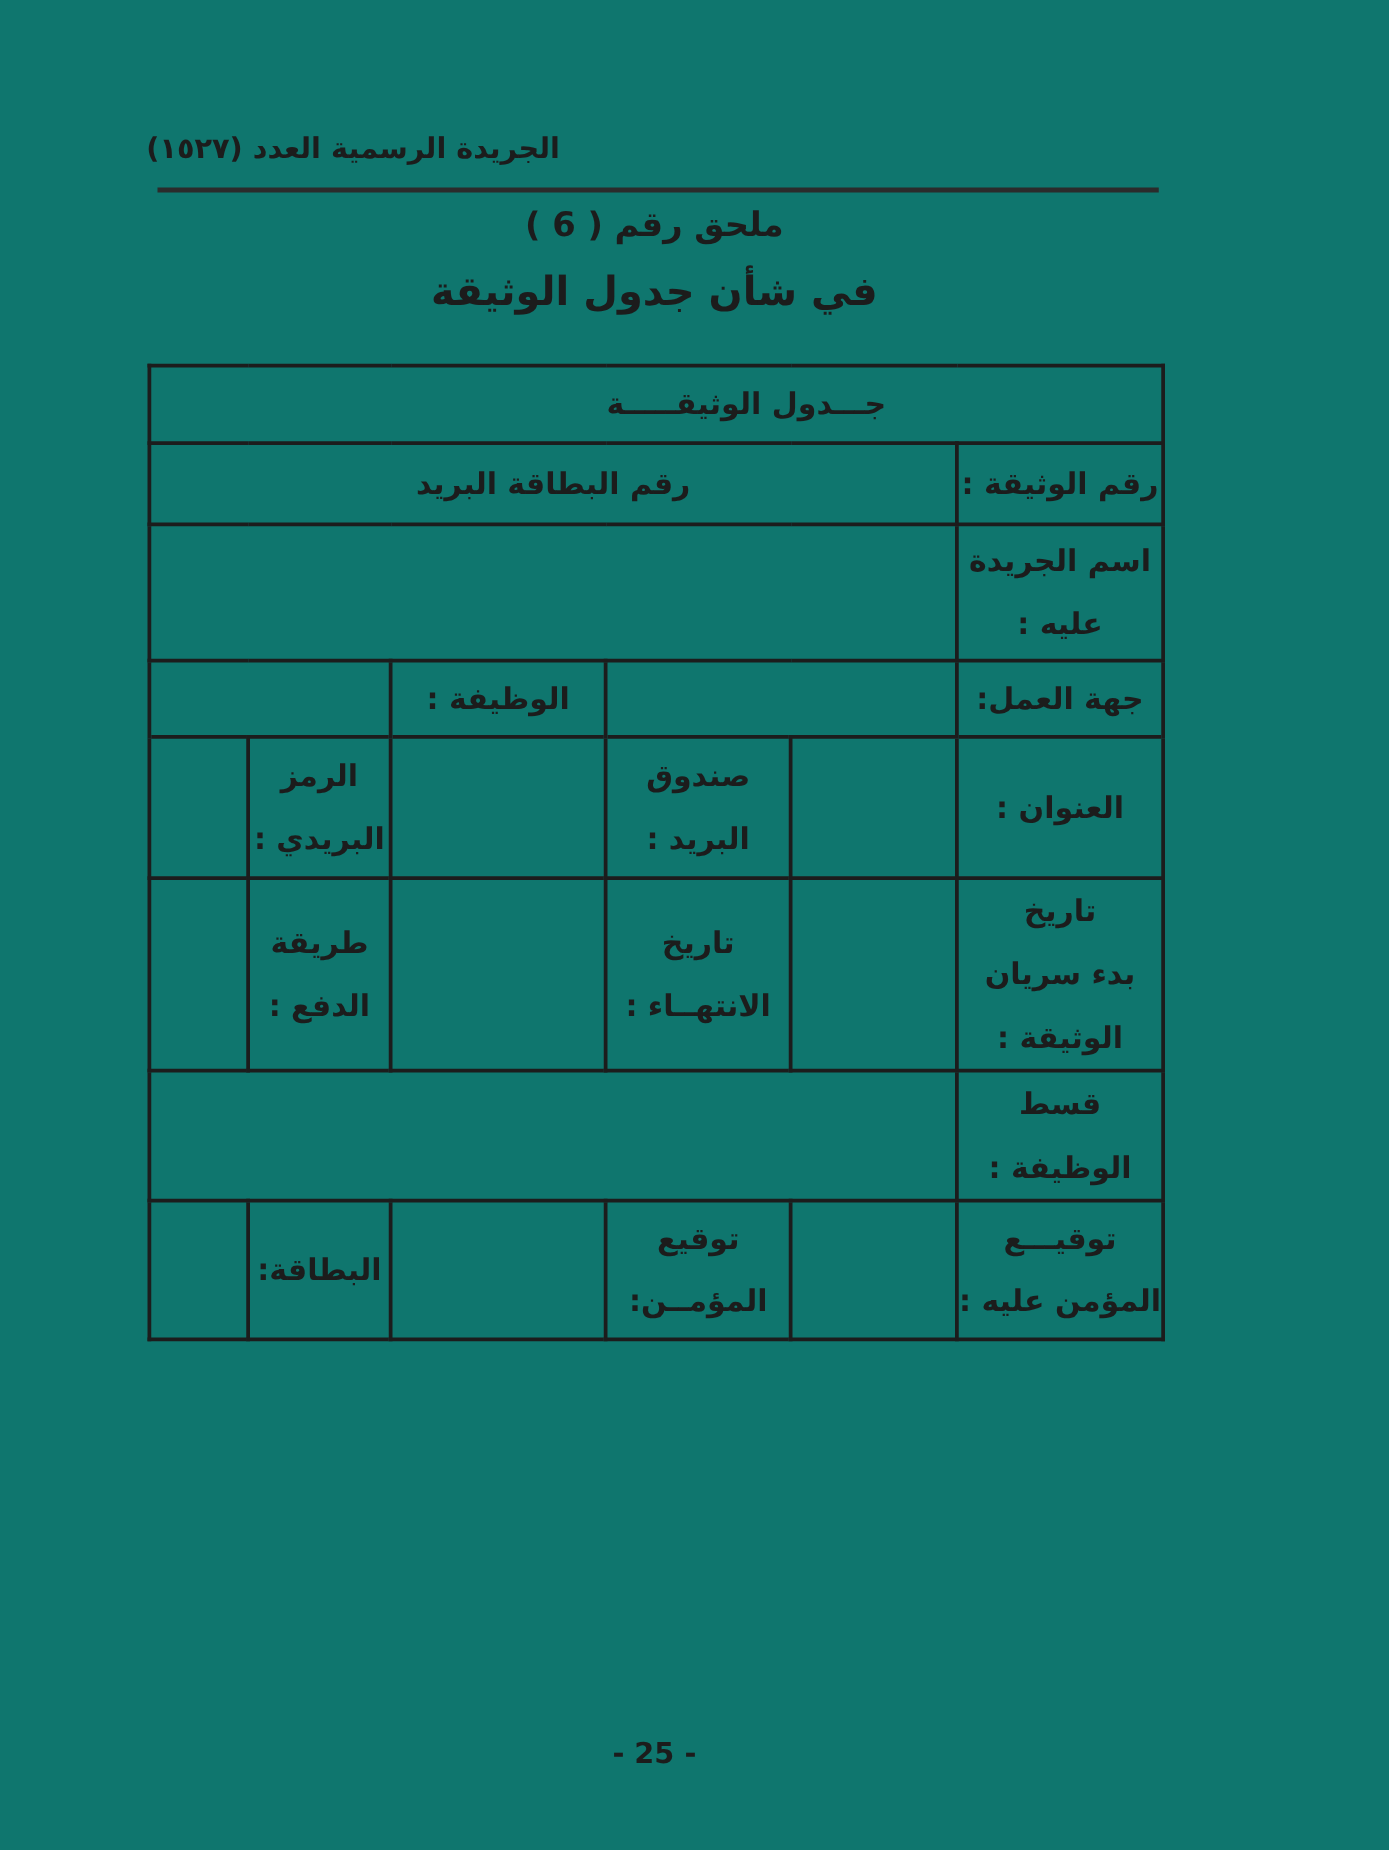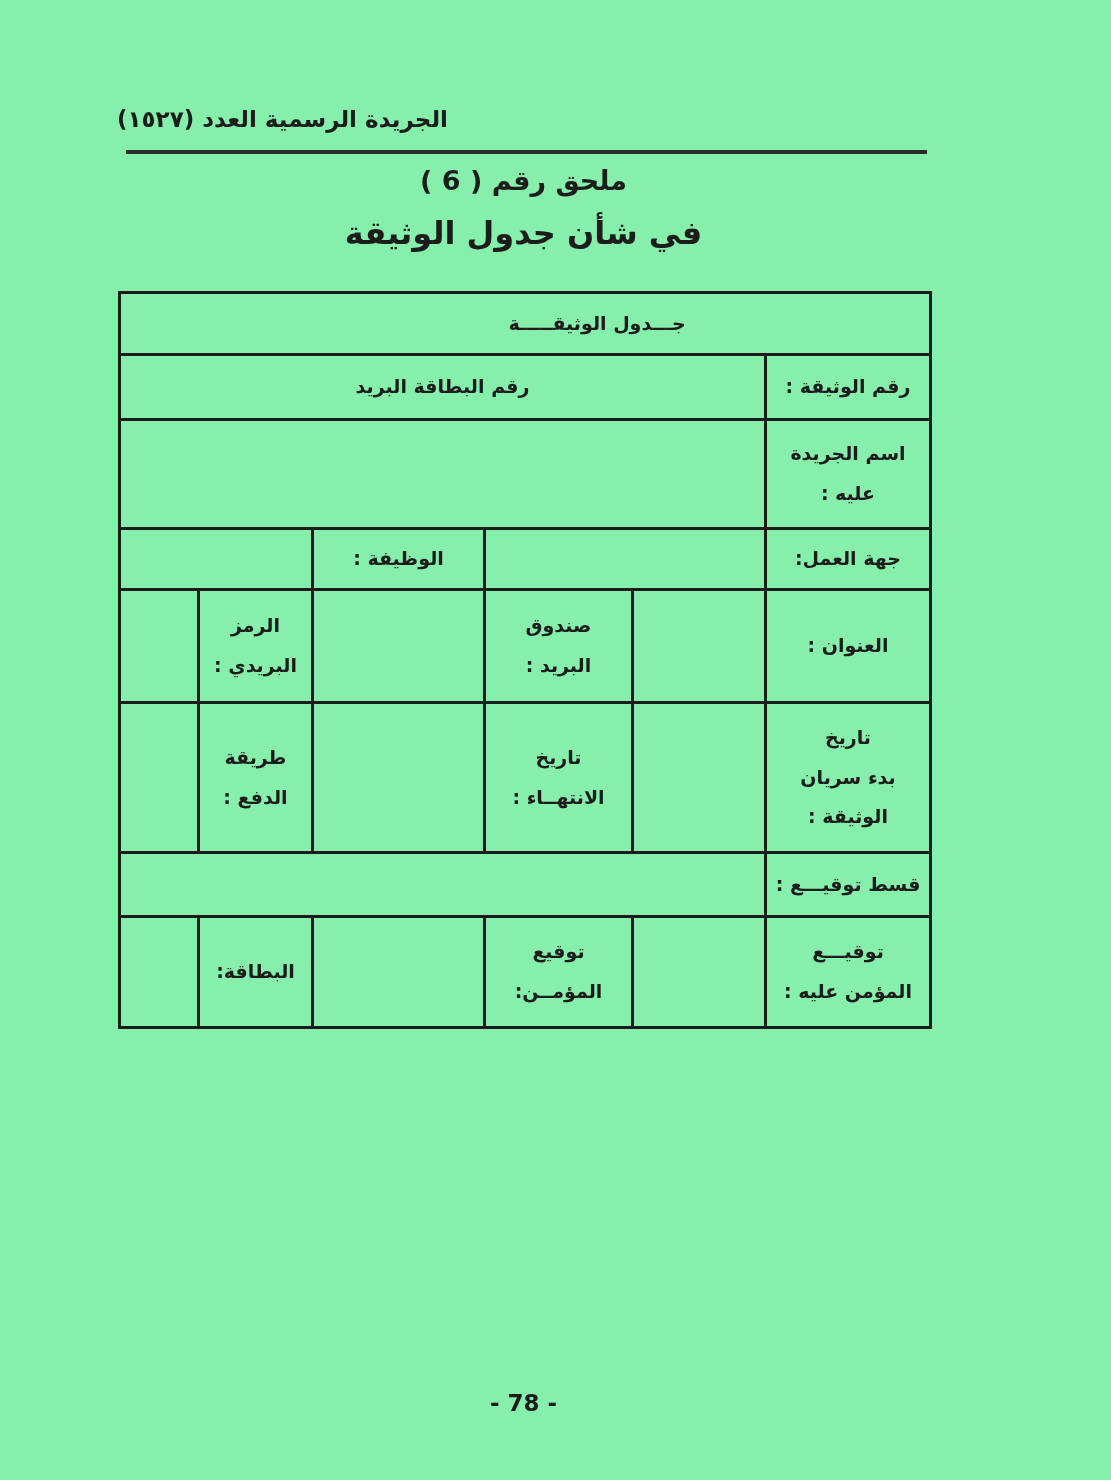--- a/index.html
+++ b/index.html
@@ -2,21 +2,21 @@
 <html lang="ar"><head>
 <meta charset="utf-8">
 <style>
   * { margin: 0; padding: 0; box-sizing: border-box; }
   html, body { background: #e8e8e8; }
   .page {
     position: relative;
     width: 1111px;
     height: 1480px;
     margin: 0 auto;
-    background: #86efac;
+    background: #0f766e;
     font-family: "DejaVu Sans", sans-serif;
     color: #1c1c1c;
     overflow: hidden;
   }
   .gazette-header {
     position: absolute;
     top: 106px;
     left: 117px;
     direction: rtl;
     font-size: 23px;
@@ -51,21 +51,21 @@
     width: 811px;
     border-collapse: collapse;
     table-layout: fixed;
     direction: rtl;
   }
   table.policy-table td {
     border: 3px solid #1c1c1c;
     vertical-align: middle;
     text-align: center;
     font-weight: bold;
-    font-size: 19px;
+    font-size: 24px;
     line-height: 2.1;
     white-space: pre-line;
     overflow: hidden;
   }
   td.ttl {
     font-size: 26px;
     line-height: 1.2;
     padding-left: 144px; 
   }
   
@@ -147,32 +147,32 @@
       <td></td>
       <td class="lbl">تاريخ
 الانتهــاء :</td>
       <td></td>
       <td class="lbl">طريقة
 الدفع :</td>
       <td></td>
     </tr>
 
     <tr class="h64">
-      <td class="lbl">قسط توقيـــع :</td>
+      <td class="lbl">قسط الوظيفة :</td>
       <td colspan="5"></td>
     </tr>
 
     <tr class="h111">
       <td class="lbl">توقيـــع
 المؤمن عليه :</td>
       <td></td>
       <td class="lbl">توقيع
 المؤمــن:</td>
       <td></td>
       <td class="lbl">البطاقة:</td>
       <td></td>
     </tr>
   </tbody>
     </table>
 
-  <div class="center-band page-number">- 78 -</div>
+  <div class="center-band page-number">- 25 -</div>
 
 </div>
 
 </body></html>

